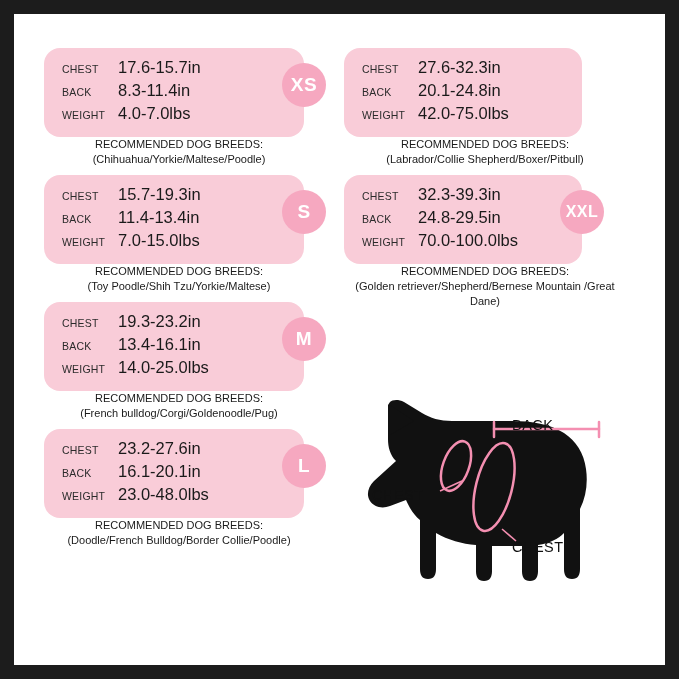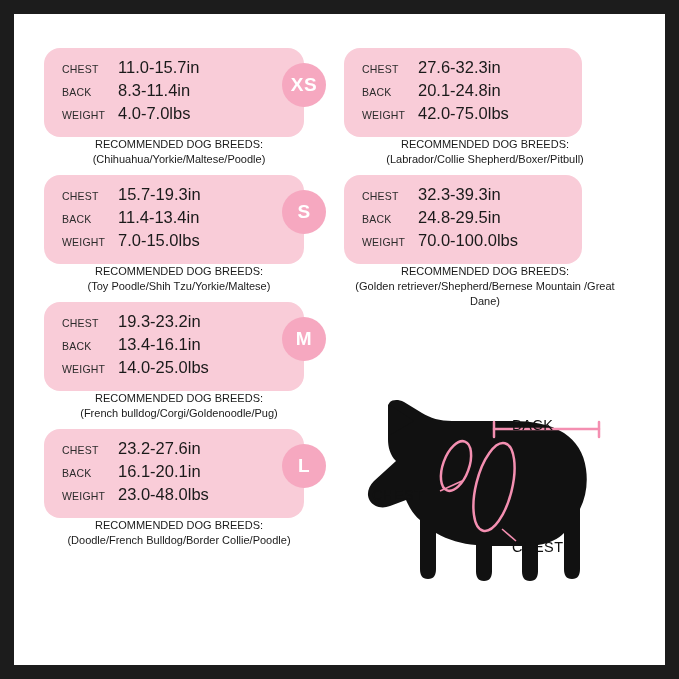--- a/index.html
+++ b/index.html
@@ -111,21 +111,21 @@
 
 <div id="page">
   <div class="sheet">
 
     <div class="col col-left">
 
       <div class="size-block">
         <div class="card">
           <div class="row">
             <div class="row-label">CHEST</div>
-            <div class="row-value">11.0-15.7in</div>
+            <div class="row-value">17.6-15.7in</div>
           </div>
           <div class="row">
             <div class="row-label">BACK</div>
             <div class="row-value">8.3-11.4in</div>
           </div>
           <div class="row">
             <div class="row-label">WEIGHT</div>
             <div class="row-value">4.0-7.0lbs</div>
           </div>
           <div class="badge">XS</div>
@@ -234,20 +234,21 @@
             <div class="row-value">32.3-39.3in</div>
           </div>
           <div class="row">
             <div class="row-label">BACK</div>
             <div class="row-value">24.8-29.5in</div>
           </div>
           <div class="row">
             <div class="row-label">WEIGHT</div>
             <div class="row-value">70.0-100.0lbs</div>
           </div>
+          <div class="badge badge sm">XXL</div>
         </div>
         <div class="breeds">
           <div>RECOMMENDED DOG BREEDS:</div>
           <div>(Golden retriever/Shepherd/Bernese Mountain /Great Dane)</div>
         </div>
       </div>
 
     </div>
 
     <div class="dog-area">

